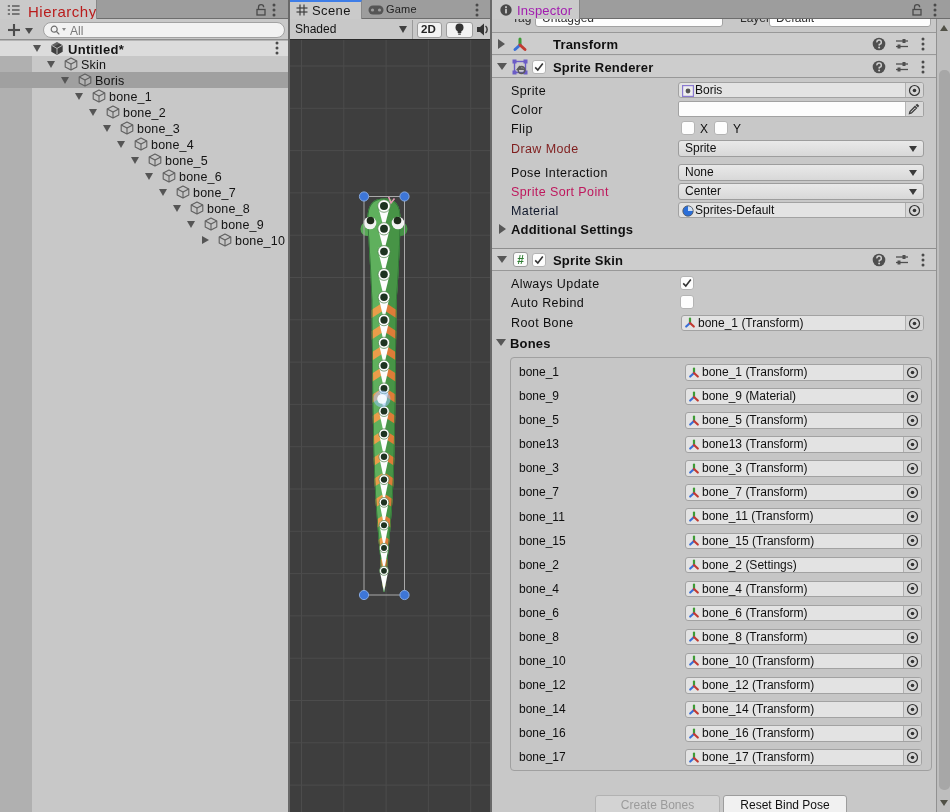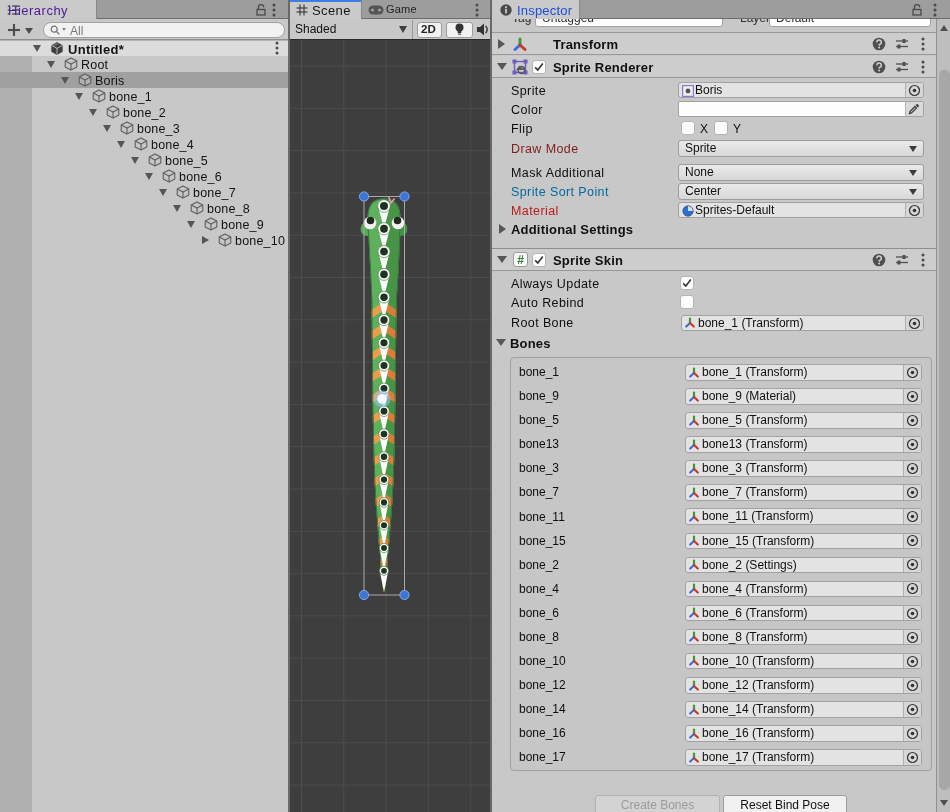--- a/index.html
+++ b/index.html
@@ -10,21 +10,21 @@
 <svg class="abs" style="left:7px;top:4px" width="13" height="12" viewBox="0 0 13 12">
 <g stroke="#3f3f3f" stroke-width="1.2">
         <line x1="0.8" y1="2" x2="3" y2="2"></line>
         <line x1="5" y1="2" x2="12.6" y2="2"></line>
 <line x1="0.8" y1="6" x2="3" y2="6"></line>
         <line x1="5" y1="6" x2="12.6" y2="6"></line>
 <line x1="0.8" y1="10" x2="3" y2="10"></line>
         <line x1="5" y1="10" x2="12.6" y2="10"></line>
       </g>
     </svg>
-<div class="abs" style="left:8px;top:2.5px;font-size:13px;letter-spacing:0.5px;color:#4c1d95">Hierarchy</div>
+<div class="abs" style="left:28px;top:2.5px;font-size:15px;letter-spacing:0.5px;color:#b91c1c">Hierarchy</div>
 <svg class="abs" style="left:255px;top:4px" width="12" height="12" viewBox="0 0 12 12">
 <rect x="2" y="5.5" width="8" height="5.5" fill="none" stroke="#4a4a4a" stroke-width="1.3"></rect>
 <path d="M3.5 5.5 V3.4 A2.6 2.6 0 0 1 8.7 3.2" fill="none" stroke="#4a4a4a" stroke-width="1.3"></path>
     </svg>
 <svg style="position:absolute;left:272px;top:3px" width="4" height="14" viewBox="0 0 4 14">
 <circle cx="2" cy="2" r="1.5" fill="#4a4a4a"></circle>
       <circle cx="2" cy="7" r="1.5" fill="#4a4a4a"></circle>
       <circle cx="2" cy="12" r="1.5" fill="#4a4a4a"></circle>
     </svg>
 <div class="abs" style="left:0;top:19px;width:290px;height:21px;background:#c8c8c8;border-bottom:1px solid #8e8e8e"></div>
@@ -62,21 +62,21 @@
       <circle cx="2" cy="12" r="1.5" fill="#4a4a4a"></circle>
     </svg>
 <div style="position:absolute;left:47px;top:61px;width:0;height:0;border-left:4.5px solid transparent;border-right:4.5px solid transparent;border-top:7.0px solid #555"></div>
 <svg style="position:absolute;left:64px;top:57px" width="14" height="14" viewBox="0 0 14 14">
 <g fill="#c6c6c6" stroke="#5f5f5f" stroke-width="1.1" stroke-linejoin="round">
 <polygon points="7,1 12.8,4 12.8,10 7,13 1.2,10 1.2,4"></polygon>
 <polyline points="1.2,4 7,7 12.8,4"></polyline>
 <line x1="7" y1="7" x2="7" y2="13"></line>
 </g>
     </svg>
-<div class="abs" style="left:81px;top:58px;font-size:12.5px;letter-spacing:0.2px;color:#131313">Root</div>
+<div class="abs" style="left:81px;top:58px;font-size:12.5px;letter-spacing:0.2px;color:#131313">Skin</div>
 <div class="abs" style="left:0;top:72px;width:290px;height:16px;background:#a0a0a0"></div>
 <div style="position:absolute;left:61px;top:77px;width:0;height:0;border-left:4.5px solid transparent;border-right:4.5px solid transparent;border-top:7.0px solid #555"></div>
 <svg style="position:absolute;left:78px;top:73px" width="14" height="14" viewBox="0 0 14 14">
 <g fill="#b2b2b2" stroke="#5f5f5f" stroke-width="1.1" stroke-linejoin="round">
 <polygon points="7,1 12.8,4 12.8,10 7,13 1.2,10 1.2,4"></polygon>
 <polyline points="1.2,4 7,7 12.8,4"></polyline>
 <line x1="7" y1="7" x2="7" y2="13"></line>
 </g>
     </svg>
 <div class="abs" style="left:95px;top:74px;font-size:12.5px;letter-spacing:0.2px;color:#131313">Boris</div>
@@ -347,21 +347,21 @@
 </div>
 <div class="abs" style="left:490px;top:0;width:2px;height:812px;background:#696969"></div>
 <div class="abs" style="left:492px;top:0;width:458px;height:812px;background:#c8c8c8;overflow:hidden">
 <div class="abs" style="left:0;top:0;width:458px;height:19px;background:#9d9d9d;border-bottom:1px solid #6d6d6d"></div>
 <div class="abs" style="left:0;top:0;width:88px;height:20px;background:#cacaca;border-right:1px solid #888"></div>
 <svg class="abs" style="left:8px;top:3.5px" width="12" height="12" viewBox="0 0 12 12">
 <circle cx="6" cy="6" r="5.7" fill="#4a4a4a"></circle>
 <rect x="5.1" y="4.8" width="1.8" height="4.6" fill="#cacaca"></rect>
 <rect x="5.1" y="2.2" width="1.8" height="1.8" fill="#cacaca"></rect>
     </svg>
-<div class="abs" style="left:25px;top:2.5px;font-size:13px;letter-spacing:0.2px;color:#1d4ed8">Inspector</div>
+<div class="abs" style="left:25px;top:2.5px;font-size:13px;letter-spacing:0.2px;color:#a21caf">Inspector</div>
 <svg class="abs" style="left:419px;top:4px" width="12" height="12" viewBox="0 0 12 12">
 <rect x="2" y="5.5" width="8" height="5.5" fill="none" stroke="#4a4a4a" stroke-width="1.3"></rect>
 <path d="M3.5 5.5 V3.4 A2.6 2.6 0 0 1 8.7 3.2" fill="none" stroke="#4a4a4a" stroke-width="1.3"></path>
     </svg>
 <svg style="position:absolute;left:441px;top:3px" width="4" height="14" viewBox="0 0 4 14">
 <circle cx="2" cy="2" r="1.5" fill="#4a4a4a"></circle>
       <circle cx="2" cy="7" r="1.5" fill="#4a4a4a"></circle>
       <circle cx="2" cy="12" r="1.5" fill="#4a4a4a"></circle>
     </svg>
 <div class="abs" style="left:0;top:19px;width:445px;height:12px;background:#c8c8c8;overflow:hidden">
@@ -466,38 +466,38 @@
 <div style="position:absolute;left:222px;top:121px;width:14px;height:14px;background:#fdfdfd;border:1px solid #b4b4b4;border-radius:3px;box-sizing:border-box"></div>
 <div class="abs" style="left:241px;top:122px;font-size:12px;color:#0e0e0e">Y</div>
 <div class="abs" style="left:19px;top:122px;font-size:12.5px;letter-spacing:0.4px;color:#0e0e0e">Flip</div>
 <div style="position:absolute;left:186px;top:140px;width:246px;height:17px;background:linear-gradient(#e9e9e9,#d8d8d8);border:1px solid #9d9d9d;border-radius:3px;box-sizing:border-box"></div>
     <div style="position:absolute;left:193px;top:141px;height:15px;line-height:15px;font-size:12px;color:#101010">Sprite</div>
     <div style="position:absolute;left:417px;top:146.0px;width:0;height:0;border-left:4.0px solid transparent;border-right:4.0px solid transparent;border-top:6.2px solid #3a3a3a"></div>
 <div class="abs" style="left:19px;top:142px;font-size:12.5px;letter-spacing:0.4px;color:#7f1d1d">Draw Mode</div>
 <div style="position:absolute;left:186px;top:164px;width:246px;height:17px;background:linear-gradient(#e9e9e9,#d8d8d8);border:1px solid #9d9d9d;border-radius:3px;box-sizing:border-box"></div>
     <div style="position:absolute;left:193px;top:165px;height:15px;line-height:15px;font-size:12px;color:#101010">None</div>
     <div style="position:absolute;left:417px;top:170.0px;width:0;height:0;border-left:4.0px solid transparent;border-right:4.0px solid transparent;border-top:6.2px solid #3a3a3a"></div>
-<div class="abs" style="left:19px;top:166px;font-size:12.5px;letter-spacing:0.4px;color:#0e0e0e">Mask Additional</div>
+<div class="abs" style="left:19px;top:166px;font-size:12.5px;letter-spacing:0.4px;color:#0e0e0e">Pose Interaction</div>
 <div style="position:absolute;left:186px;top:183px;width:246px;height:17px;background:linear-gradient(#e9e9e9,#d8d8d8);border:1px solid #9d9d9d;border-radius:3px;box-sizing:border-box"></div>
     <div style="position:absolute;left:193px;top:184px;height:15px;line-height:15px;font-size:12px;color:#101010">Center</div>
     <div style="position:absolute;left:417px;top:189.0px;width:0;height:0;border-left:4.0px solid transparent;border-right:4.0px solid transparent;border-top:6.2px solid #3a3a3a"></div>
-<div class="abs" style="left:19px;top:185px;font-size:12.5px;letter-spacing:0.4px;color:#0369a1">Sprite Sort Point</div>
+<div class="abs" style="left:19px;top:185px;font-size:12.5px;letter-spacing:0.4px;color:#be185d">Sprite Sort Point</div>
 <div style="position:absolute;left:186px;top:202px;width:246px;height:16px;background:#e3e3e3;border:1px solid #a2a2a2;border-radius:3px;box-sizing:border-box"></div>
     <div style="position:absolute;left:413px;top:203px;width:18px;height:14px;background:#d6d6d6;border-left:1px solid #b0b0b0;border-radius:0 2px 2px 0;box-sizing:border-box"></div>
     <svg class="abs" style="left:190px;top:204.5px" width="12" height="12" viewBox="0 0 12 12">
 <circle cx="6" cy="6" r="5.2" fill="#2a6ed8"></circle>
 <path d="M6 0.8 A5.2 5.2 0 0 1 11.2 6 L6 6 Z" fill="#cfe0f5"></path>
 <circle cx="6" cy="6" r="5.2" fill="none" stroke="#555" stroke-width="0.8"></circle>
     </svg>
     <div style="position:absolute;left:203px;top:203px;width:209px;height:14px;line-height:14px;font-size:12px;color:#101010;white-space:nowrap;overflow:hidden">Sprites-Default</div>
     <svg style="position:absolute;left:415.5px;top:203.5px" width="13" height="13" viewBox="0 0 13 13">
 <circle cx="6.5" cy="6.5" r="5" fill="none" stroke="#333" stroke-width="1.2"></circle>
 <circle cx="6.5" cy="6.5" r="1.8" fill="#333"></circle>
     </svg>
-<div class="abs" style="left:19px;top:204px;font-size:12.5px;letter-spacing:0.4px;color:#b91c1c">Material</div>
+<div class="abs" style="left:19px;top:204px;font-size:12.5px;letter-spacing:0.4px;color:#0f172a">Material</div>
 <div style="position:absolute;left:7px;top:224px;width:0;height:0;border-top:5.0px solid transparent;border-bottom:5.0px solid transparent;border-left:7.8px solid #575757"></div>
 <div class="abs" style="left:19px;top:222px;font-size:13px;letter-spacing:0.2px;font-weight:bold;color:#101010">Additional Settings</div>
 <div class="abs" style="left:0;top:248px;width:445px;height:1px;background:#8e8e8e"></div>
 <div class="abs" style="left:0;top:249px;width:445px;height:22px;background:#cdcdcd;border-bottom:1px solid #989898"></div>
 <div style="position:absolute;left:5px;top:256px;width:0;height:0;border-left:5.0px solid transparent;border-right:5.0px solid transparent;border-top:7.8px solid #575757"></div>
 <svg class="abs" style="left:21px;top:252px" width="15" height="15" viewBox="0 0 15 15">
 <rect x="0.5" y="0.5" width="14" height="14" rx="2.5" fill="#fbfbfb" stroke="#9a9a9a"></rect>
 <text x="7.5" y="11.6" font-size="12" font-weight="bold" fill="#2e7d32" text-anchor="middle" font-family="Liberation Sans">#</text>
     </svg>
 <div style="position:absolute;left:40px;top:253px;width:14px;height:14px;background:#fdfdfd;border:1px solid #b4b4b4;border-radius:3px;box-sizing:border-box"></div>

